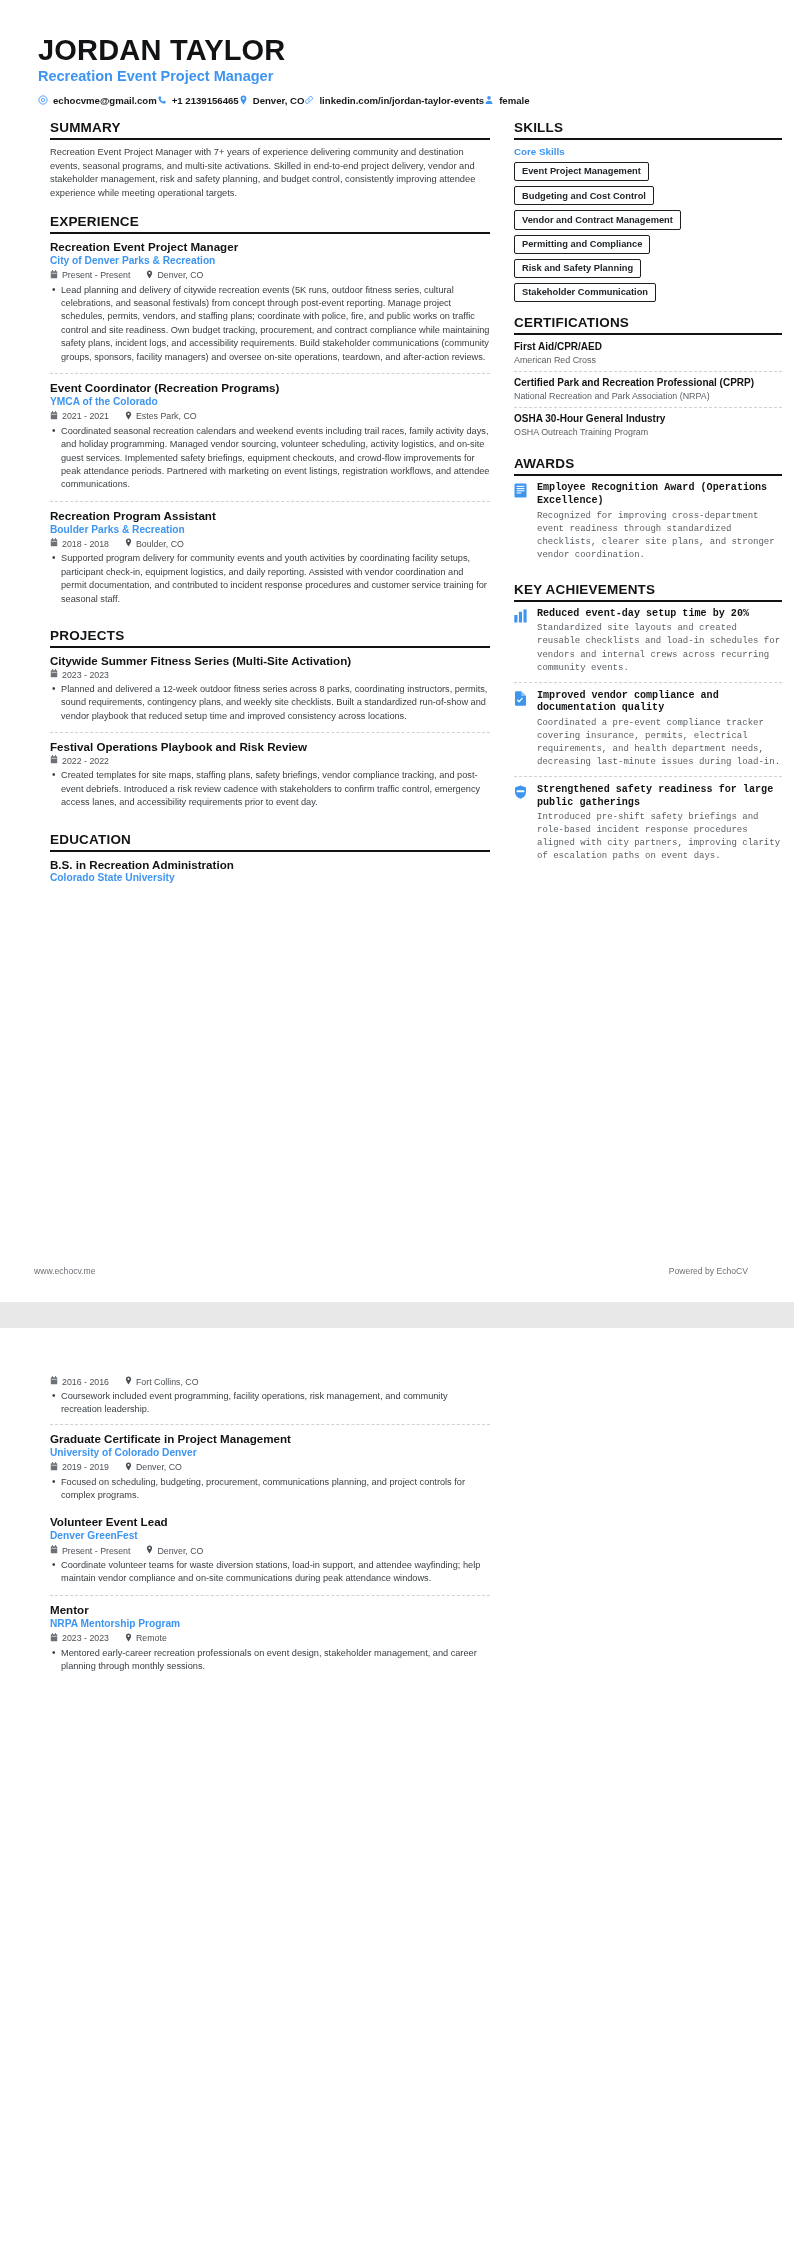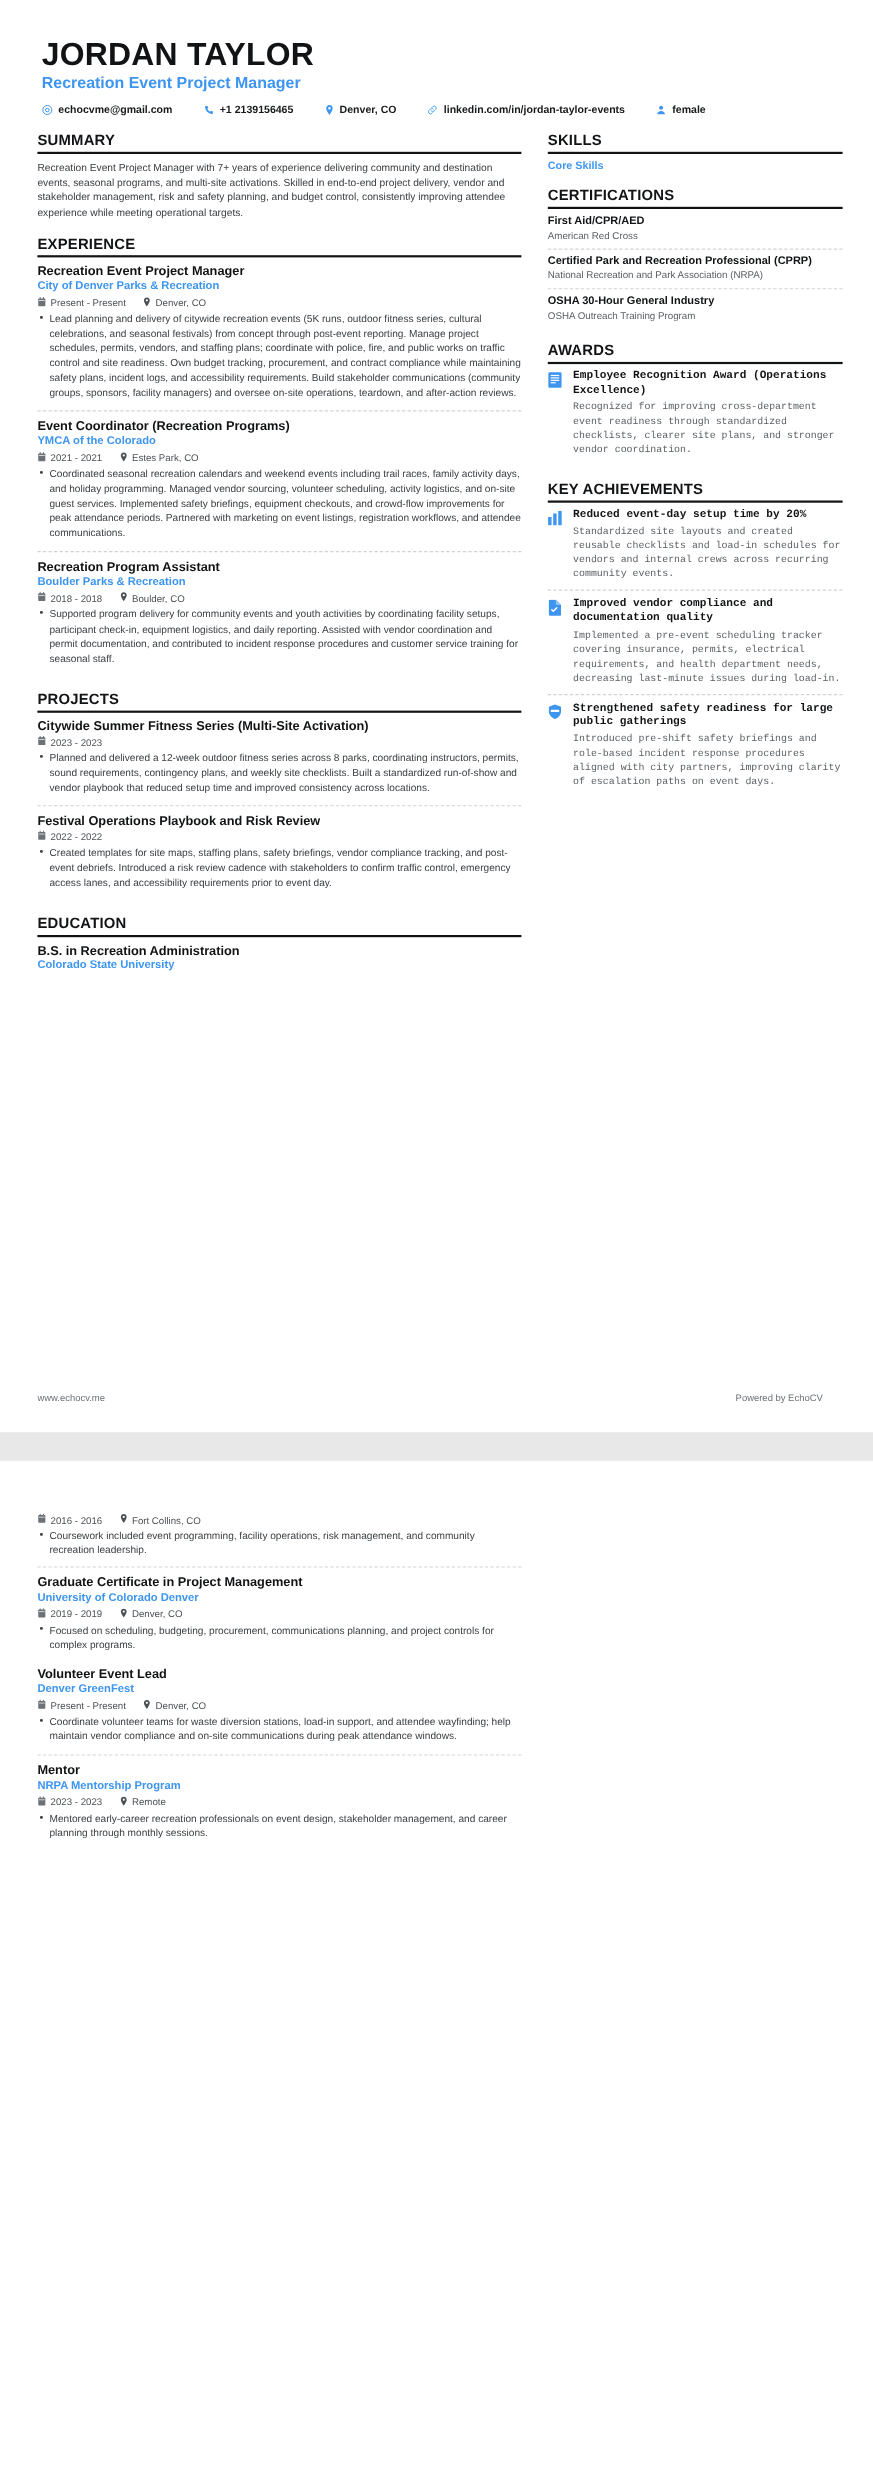--- a/index.html
+++ b/index.html
@@ -36,36 +36,36 @@
     font-size: 14.5px;
     font-weight: 700;
     color: #3d95f0;
     line-height: 1.2;
     margin: 0 0 9px 0;
   }
   .contact {
     display: flex;
     flex-wrap: wrap;
     align-items: center;
-    gap: 0 28px;
+    gap: 0 0;
     font-size: 9.6px;
     font-weight: 700;
     color: #16181a;
   }
   .citem { display: flex; align-items: center; gap: 5px; white-space: nowrap; }
   .citem svg { display:block; }
 
   
   .cols {
     display: flex;
     gap: 24px;
     margin-top: 14px;
     align-items: flex-start;
   }
-  .col-left  { width: 440px; flex: none; }
+  .col-left  { width: 440px; flex: none; margin-left: 16px; }
   .col-right { width: 268px; flex: none; }
 
   .sect { margin-bottom: 13px; }
   .sect-title {
     font-size: 13.5px;
     font-weight: 700;
     letter-spacing: .2px;
     color: #111315;
     padding-bottom: 3px;
     border-bottom: 2px solid #111315;
@@ -349,20 +349,28 @@
           </div>
         </div>
 
       </div>
 
       <div class="col-right">
 
         <div class="sect">
           <div class="sect-title">SKILLS</div>
           <div class="skill-group-label">Core Skills</div>
+          <div class="chips">
+            <div class="chip">Event Project Management</div>
+            <div class="chip">Budgeting and Cost Control</div>
+            <div class="chip">Vendor and Contract Management</div>
+            <div class="chip">Permitting and Compliance</div>
+            <div class="chip">Risk and Safety Planning</div>
+            <div class="chip">Stakeholder Communication</div>
+          </div>
         </div>
 
         <div class="sect">
           <div class="sect-title">CERTIFICATIONS</div>
           <div class="cert">
             <div class="cert-name">First Aid/CPR/AED</div>
             <div class="cert-issuer">American Red Cross</div>
           </div>
           <div class="cert">
             <div class="cert-name">Certified Park and Recreation Professional (CPRP)</div>
@@ -413,21 +421,21 @@
           <div class="arow">
             <div class="ico">
               <svg width="13" height="15" viewBox="0 0 13 15">
                   <path d="M1 1.2A1 1 0 0 1 2 .2h5.2L12 5v8.8a1 1 0 0 1-1 1H2a1 1 0 0 1-1-1z" fill="#3d95f0"></path>
                   <path d="M7.2.2 12 5H8.2a1 1 0 0 1-1-1z" fill="#8cc2f7"></path>
                   <path d="M3.6 9.3 5 10.7l3.2-3.3" fill="none" stroke="#fff" stroke-width="1.3" stroke-linecap="round" stroke-linejoin="round"></path>
                 </svg>
             </div>
             <div class="abody">
               <div class="a-title">Improved vendor compliance and documentation quality</div>
-              <div class="a-desc">Implemented a pre-event scheduling tracker covering insurance, permits, electrical requirements, and health department needs, decreasing last-minute issues during load-in.</div>
+              <div class="a-desc">Coordinated a pre-event compliance tracker covering insurance, permits, electrical requirements, and health department needs, decreasing last-minute issues during load-in.</div>
             </div>
           </div>
 
           <div class="arow last">
             <div class="ico">
               <svg width="13" height="14" viewBox="0 0 13 14">
                   <path d="M6.5.4 12 2.4v4.3c0 3.4-2.3 6-5.5 7-3.2-1-5.5-3.6-5.5-7V2.4z" fill="#3d95f0"></path>
                   <rect x="2.6" y="5.3" width="7.8" height="2" rx="0.6" fill="#fff"></rect>
                 </svg>
             </div>

